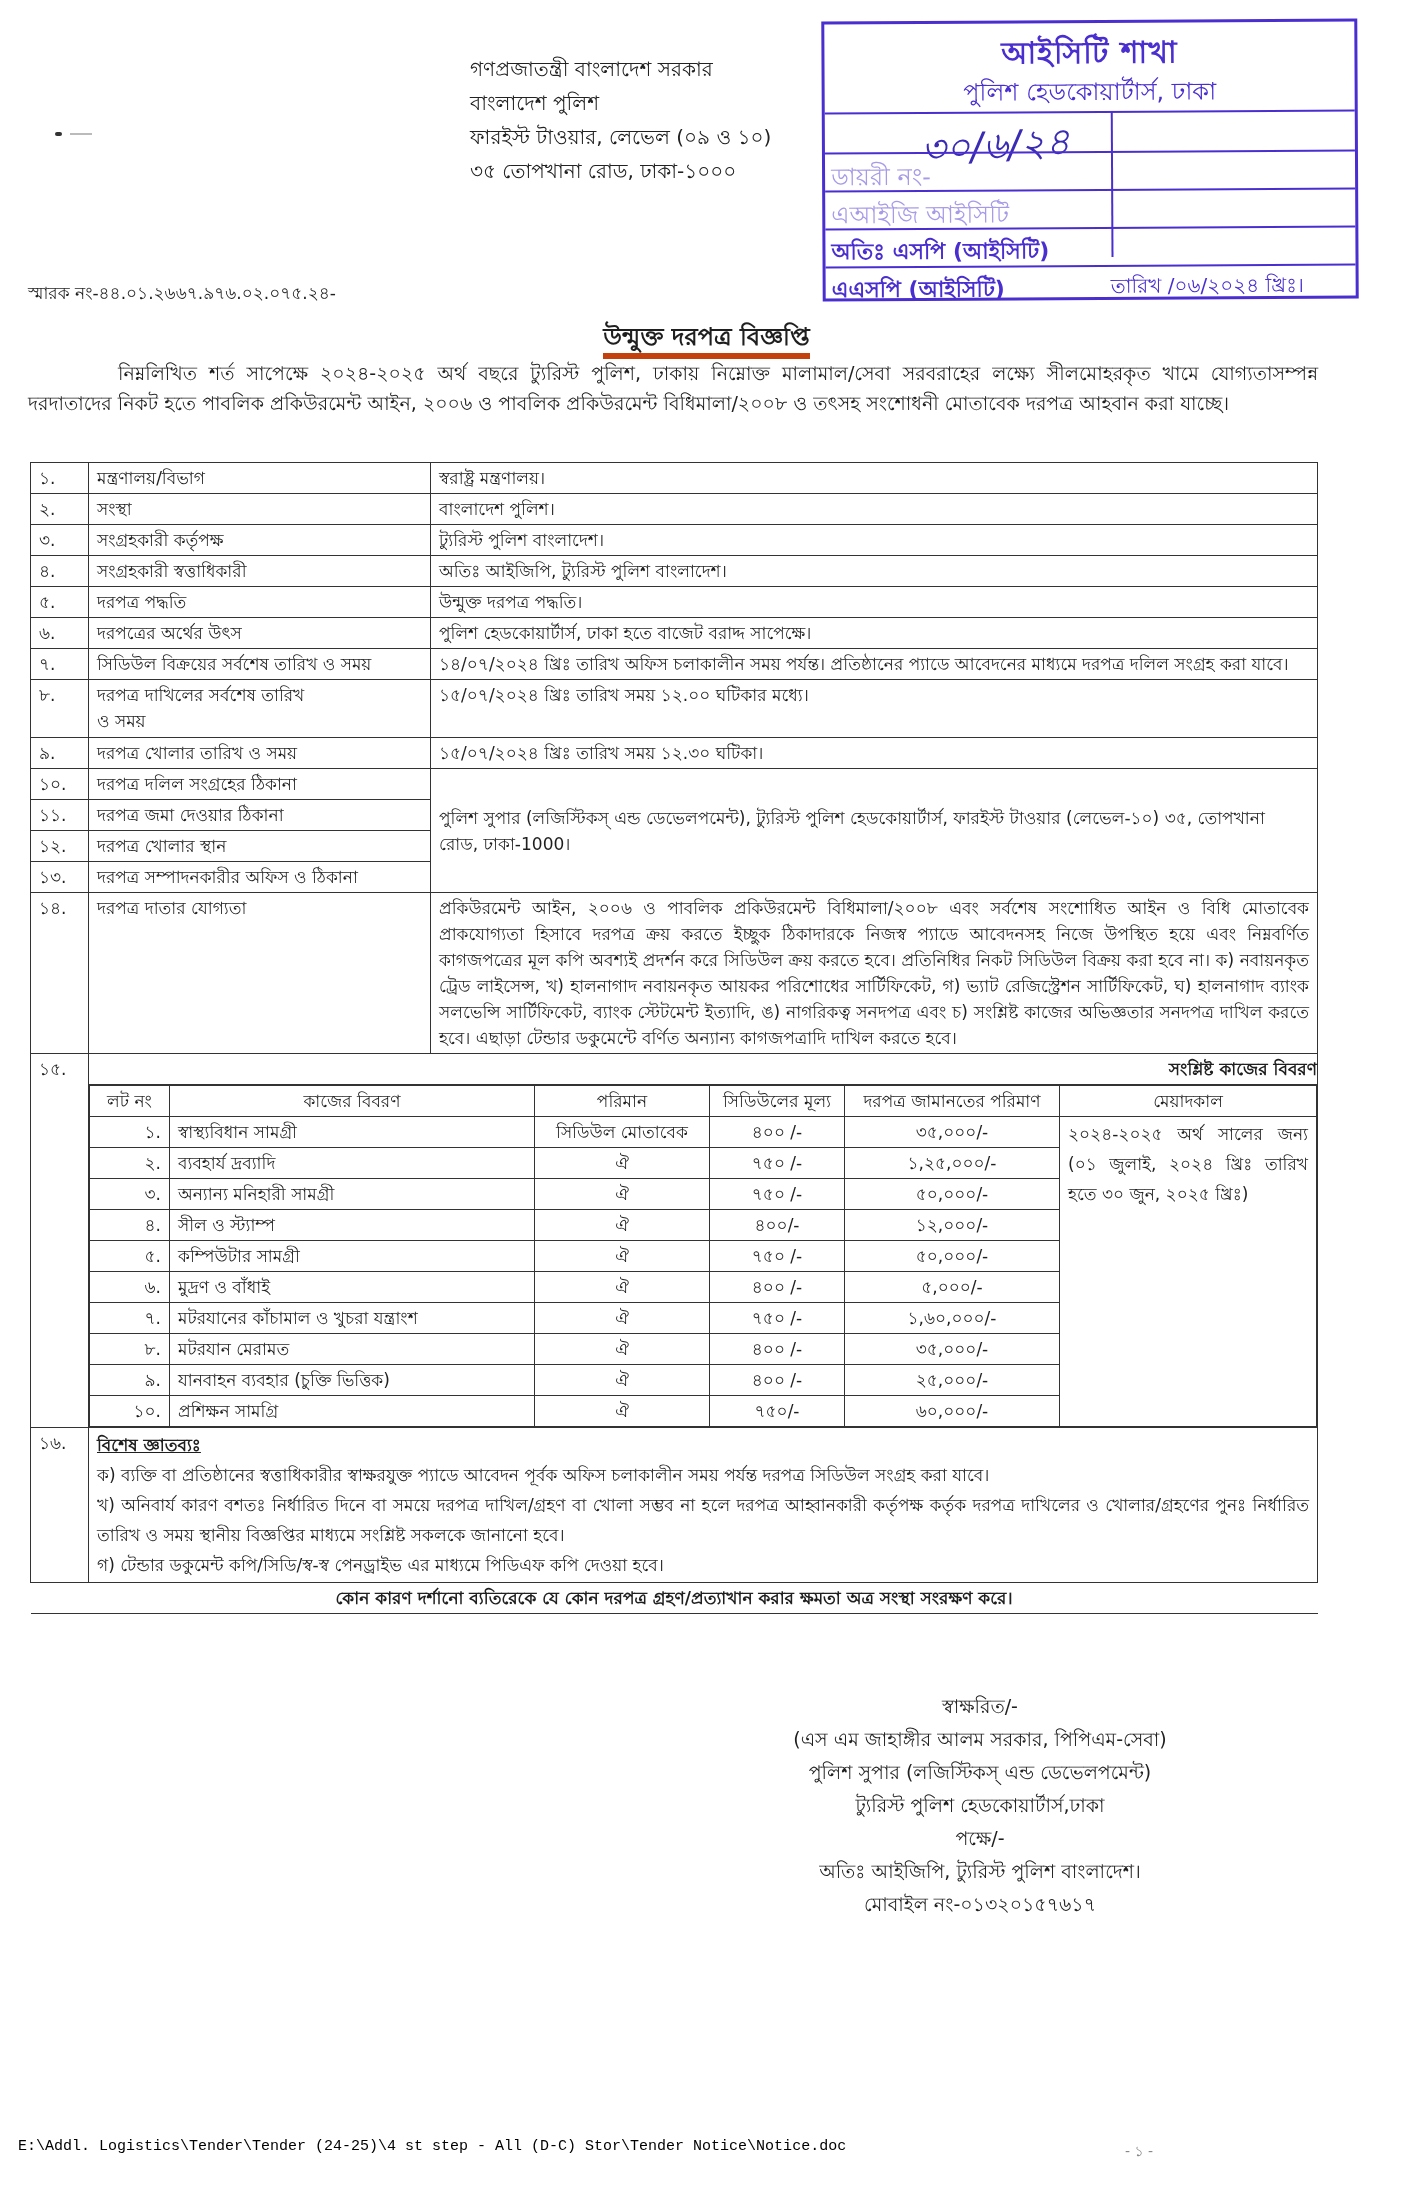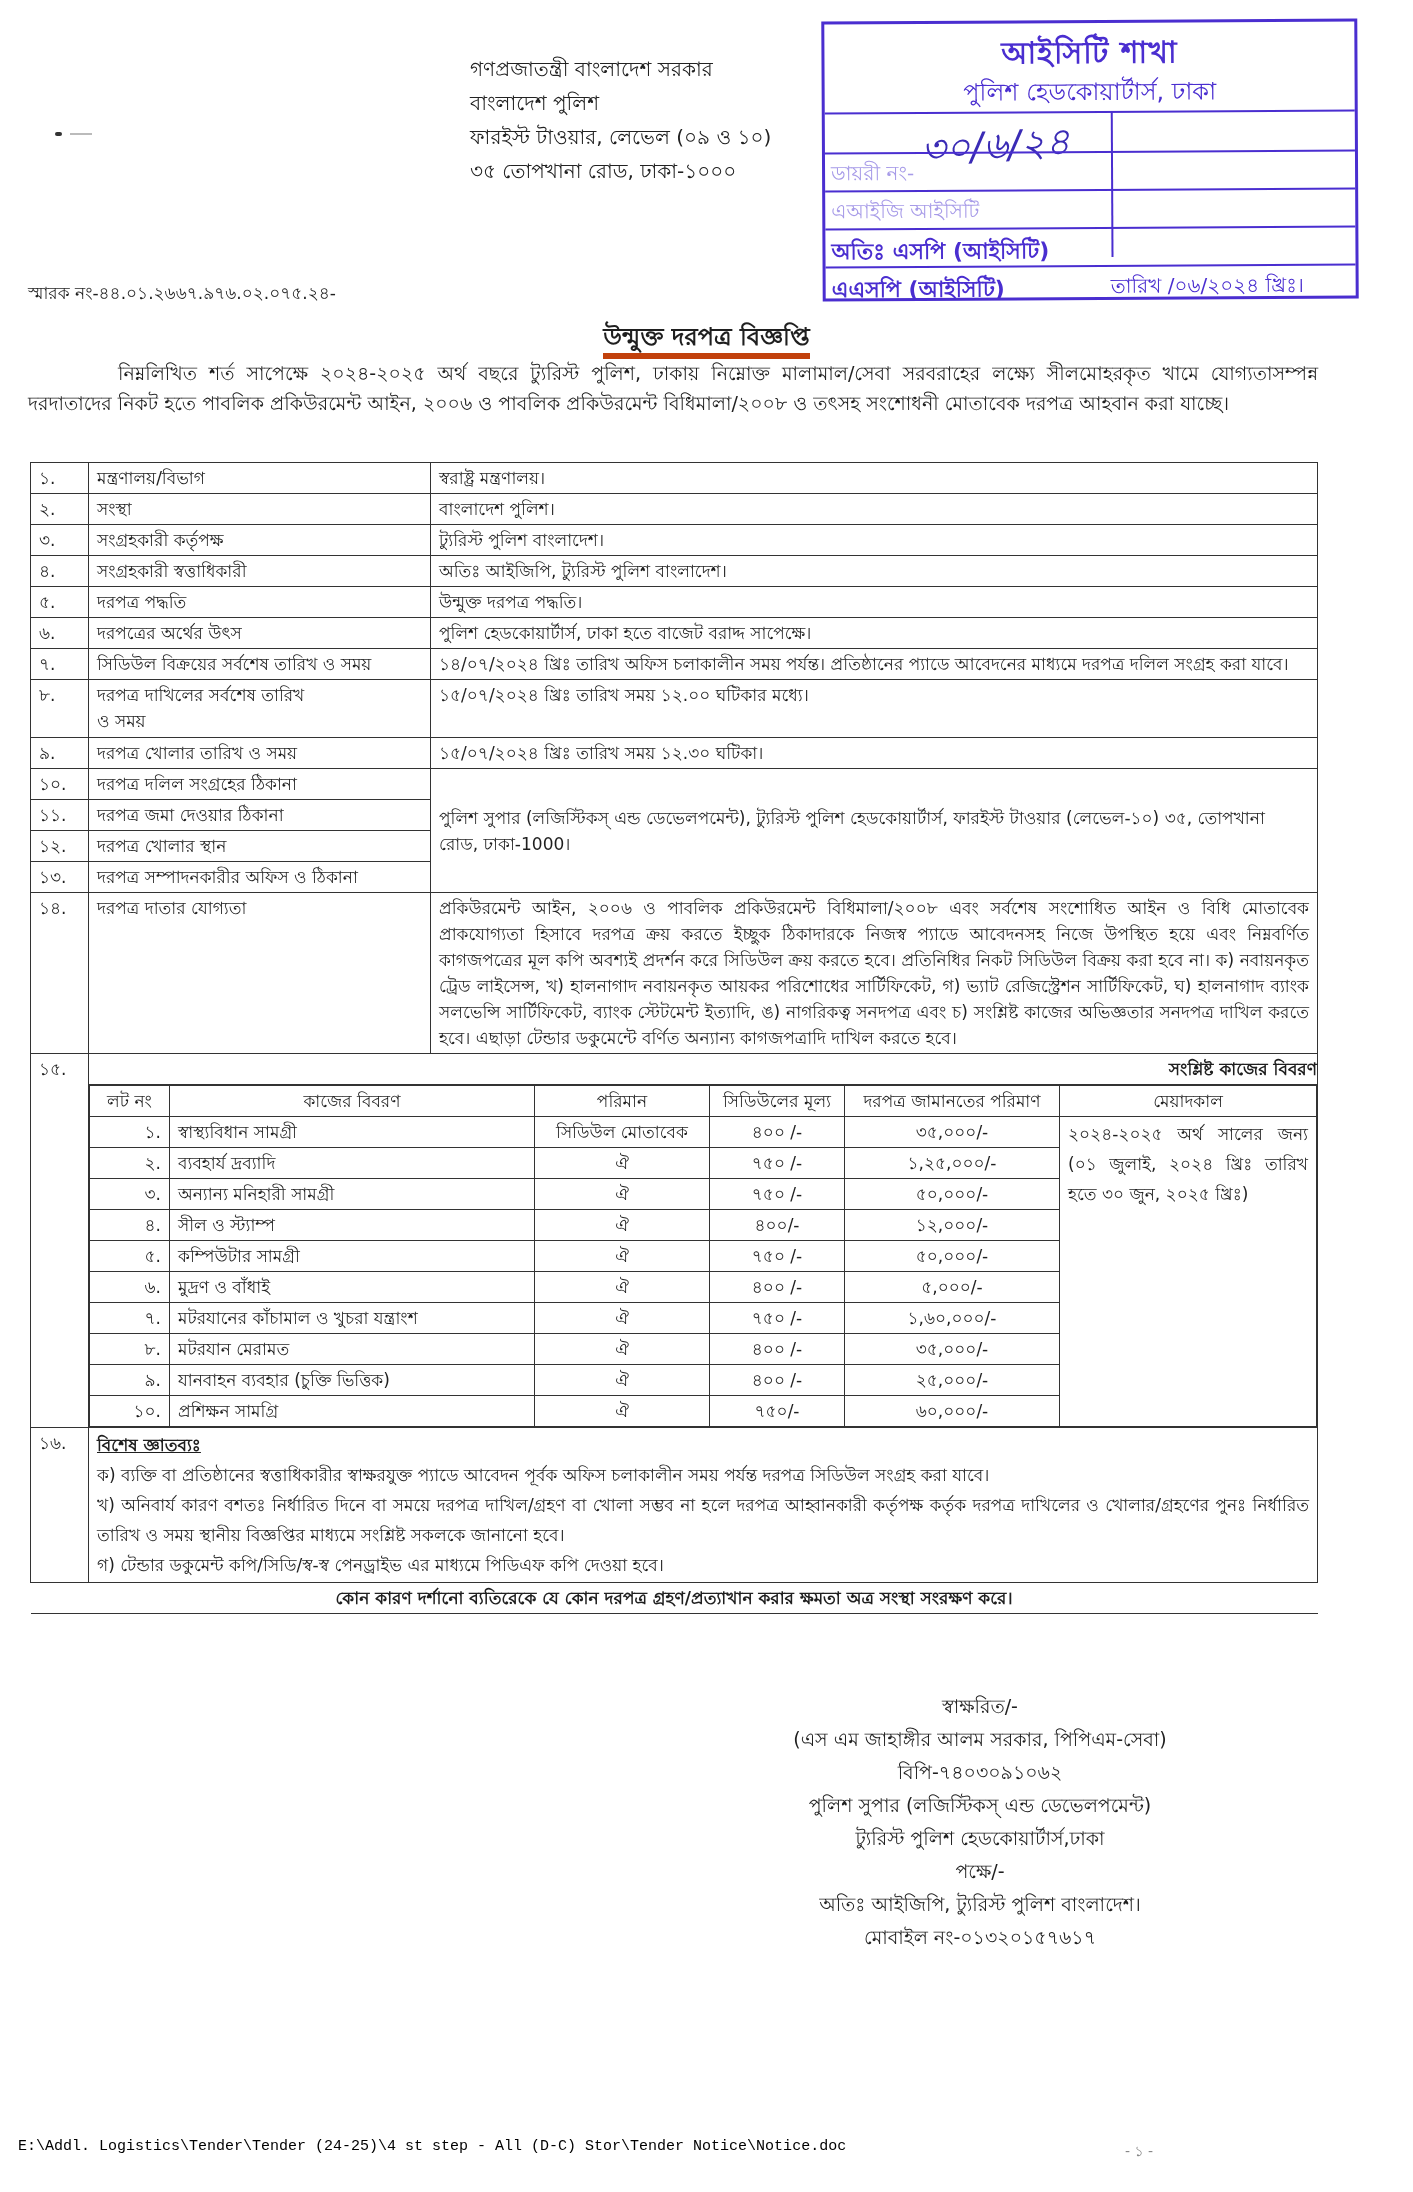--- a/index.html
+++ b/index.html
@@ -8,21 +8,21 @@
   .abs { position: absolute; }
 
   .header-block { left: 470px; top: 52px; width: 440px; text-align: left; font-size: 20px; line-height: 34px; color: #222; }
   .scan-dot { left: 55px; top: 132px; width: 7px; height: 4px; background: #333; border-radius: 2px; }
   .scan-dot2 { left: 70px; top: 133px; width: 22px; height: 2px; background: #bbb; }
 
   .stamp { left: 822px; top: 20px; width: 536px; height: 280px; border: 3px solid #4a2ed0; color: #4a2ed0; transform: rotate(-0.3deg); }
   .stamp-title { position: absolute; left: 0; right: 0; top: 6px; text-align: center; font-size: 30px; font-weight: bold; letter-spacing: 1px; }
   .stamp-sub { position: absolute; left: 0; right: 0; top: 50px; text-align: center; font-size: 24px; }
   .stamp-row { position: absolute; left: 0; right: 0; height: 38px; border-top: 2px solid #4a2ed0; }
-  .stamp-row .lbl { position: absolute; left: 6px; top: 4px; font-size: 20px; }
+  .stamp-row .lbl { position: absolute; left: 6px; top: 4px; font-size: 24px; }
   .stamp-row .lbl.faint { color: #a79be8; }
   .stamp-row .lbl.strong { font-weight: bold; font-size: 22px; }
   .stamp-vline { position: absolute; left: 286px; top: 88px; bottom: 40px; width: 2px; background: #4a2ed0; }
   .stamp-hand { position: absolute; left: 96px; top: 92px; font-size: 38px; color: #3a2bb5; font-style: italic; transform: rotate(-3deg); }
   .stamp-date { position: absolute; left: 285px; top: 4px; font-size: 20px; white-space: nowrap; }
 
   .memo { left: 28px; top: 280px; font-size: 17px; }
   .title { left: 0; width: 1413px; top: 318px; text-align: center; font-size: 24px; font-weight: bold; }
   .title span { border-bottom: 6px solid #c2410c; padding-bottom: 2px; }
 
@@ -258,21 +258,20 @@
     </tr>
     <tr>
       <td colspan="3" class="closing" style="border-left:none; border-right:none;">কোন কারণ দর্শানো ব্যতিরেকে যে কোন দরপত্র গ্রহণ/প্রত্যাখান করার ক্ষমতা অত্র সংস্থা সংরক্ষণ করে।</td>
     </tr>
   </tbody>
 </table>
 
 <div class="abs signature">
   <div>স্বাক্ষরিত/-</div>
   <div>(এস এম জাহাঙ্গীর আলম সরকার, পিপিএম-সেবা)</div>
-  <div>বিপি-৭৪০৩০৯১০৬২</div>
   <div>পুলিশ সুপার (লজিস্টিকস্ এন্ড ডেভেলপমেন্ট)</div>
   <div>ট্যুরিস্ট পুলিশ হেডকোয়ার্টার্স,ঢাকা</div>
   <div>পক্ষে/-</div>
   <div>অতিঃ আইজিপি, ট্যুরিস্ট পুলিশ বাংলাদেশ।</div>
   <div>মোবাইল নং-০১৩২০১৫৭৬১৭</div>
 </div>
 
 <div class="abs footer-path">E:\Addl. Logistics\Tender\Tender (24-25)\4 st step - All (D-C) Stor\Tender Notice\Notice.doc</div>
 <div class="abs page-num">- ১ -</div>
 

